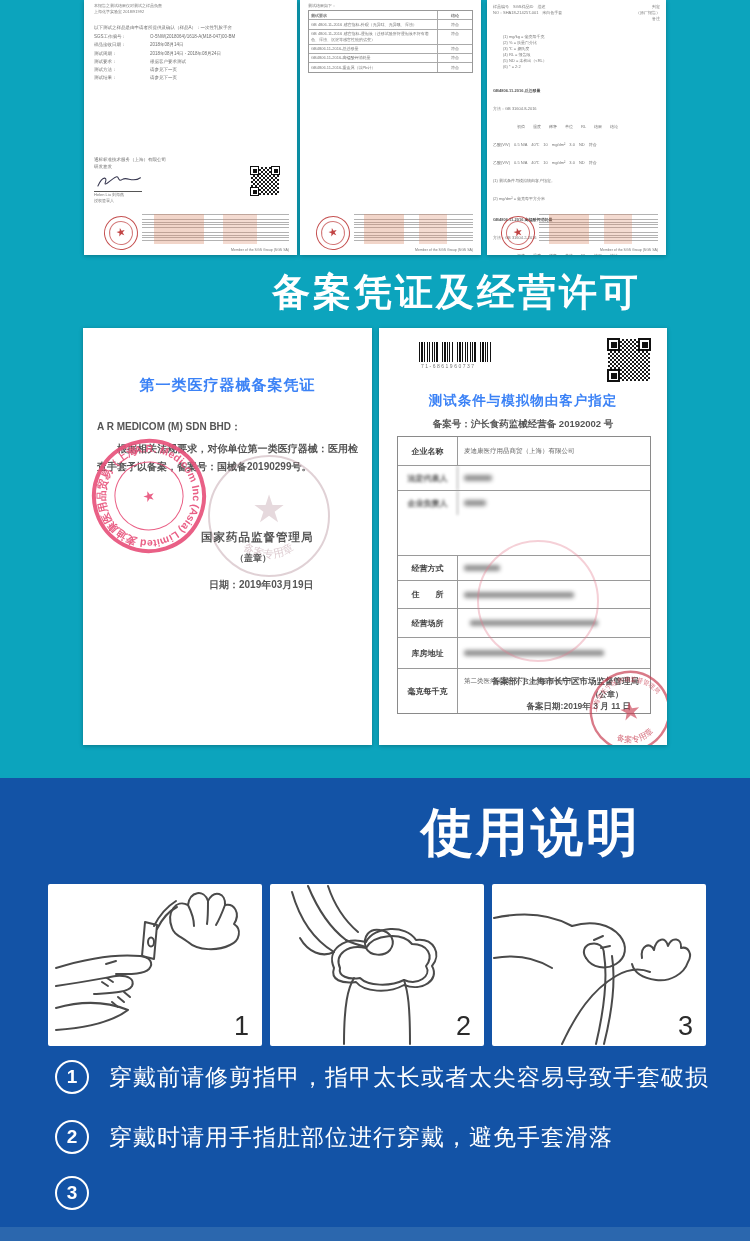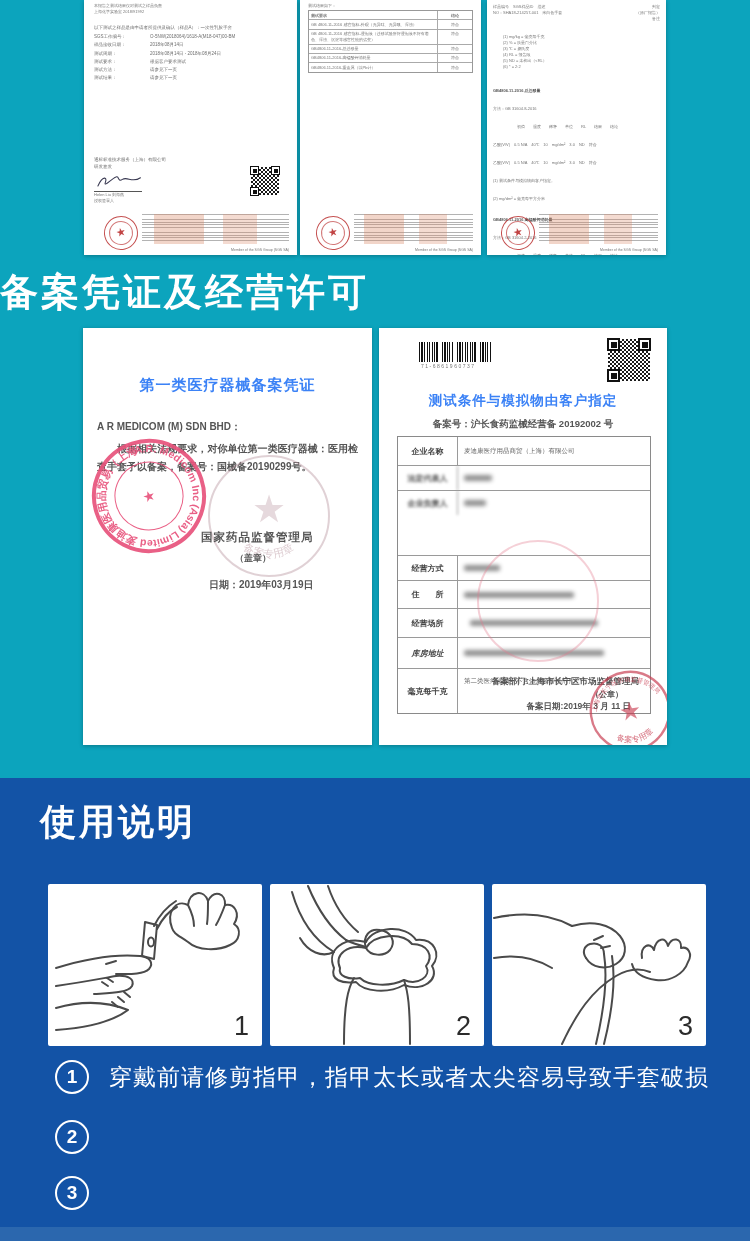--- a/index.html
+++ b/index.html
@@ -37,21 +37,21 @@
   .qr{position:relative;background:#fff;}
   .qr::before{content:"";position:absolute;inset:1px;
       background:repeating-conic-gradient(#1b1b1b 0% 25%,transparent 0% 50%) 0 0/4px 4px;}
   .qr .f{position:absolute;width:9px;height:9px;border:2px solid #111;background:#fff;}
   .qr .f::after{content:"";position:absolute;inset:1.5px;background:#111;}
   .qr .tl{top:0;left:0;} .qr .tr{top:0;right:0;} .qr .bl{bottom:0;left:0;}
   .qr.small .f{width:7px;height:7px;border-width:1.5px;}
   .barcode{background:repeating-linear-gradient(90deg,#111 0 1px,#fff 1px 2.2px,#111 2.2px 3.8px,#fff 3.8px 5.4px,#111 5.4px 6px,#fff 6px 7.6px);}
 
   
-  .big-title{position:absolute;left:0;width:641px;text-align:left;color:#fff;font-weight:bold;letter-spacing:3px;}
+  .big-title{position:absolute;left:0;width:641px;text-align:right;color:#fff;font-weight:bold;letter-spacing:3px;}
 
   
   .cert{position:absolute;top:328px;height:417px;background:#fff;box-shadow:0 1px 4px rgba(0,0,0,.28);overflow:hidden;}
   #cert1{left:83px;width:289px;}
   #cert2{left:379px;width:288px;}
   .c-title{width:100%;text-align:center;font-weight:bold;color:#3b82f6;}
   .ctext{color:#555;font-weight:bold;}
   .c2-table{border:1px solid #8a8a8a;}
   .c2-row{display:grid;grid-template-columns:60px 1fr;border-top:1px solid #9a9a9a;}
   .c2-row:first-child{border-top:none;font-family:Liberation Serif, serif;}
@@ -263,21 +263,21 @@
           <div class="c2-value">
               <div class="rbar" style="width:110px;"></div>
             </div>
         </div>
         <div class="c2-row" style="min-height:28px;gap:6px;">
           <div class="c2-label">经营场所</div>
           <div class="c2-value">
               <div class="rbar" style="width:128px;"></div>
             </div>
         </div>
-        <div class="c2-row" style="min-height:30px;font-style:italic;">
+        <div class="c2-row" style="min-height:30px;">
           <div class="c2-label">库房地址</div>
           <div class="c2-value">
               <div class="rbar" style="width:140px;"></div>
             </div>
         </div>
         <div class="c2-row" style="min-height:44px;">
           <div class="c2-label">毫克每千克</div>
           <div class="c2-value" style="align-items:flex-start;padding-top:8px;">第二类医疗器械（不含体外诊断试剂）***</div>
         </div>
       </div>
@@ -292,21 +292,21 @@
           <path id="s2-top" d="M9,50 a36,36 0 0 1 72,0" fill="none"></path>
           <path id="s2-bot" d="M14,56 a33,33 0 0 0 62,0" fill="none"></path>
         </defs>
         <text font-size="6.5" fill="rgba(200,60,80,.85)"><textPath href="#s2-top" startOffset="8%">上海市长宁区市场监督管理局</textPath></text>
         <text font-size="8.5" fill="rgba(200,60,80,.9)"><textPath href="#s2-bot" startOffset="26%">备案专用章</textPath></text>
       </svg>
     </div>
   </div>
 
   <div class="sec-blue">
-    <div class="big-title" style="top:20px;font-size:36px;margin-left:40px;">使用说明</div>
+    <div class="big-title" style="top:20px;font-size:52px;">使用说明</div>
 
     <div class="step-box" style="left:48px;">
       <svg class="lineart" width="214" height="162" viewBox="0 0 214 162">
         <path d="M8,84 C40,74 70,70 92,72"></path>
         <path d="M92,72 C102,73 106,79 101,85 C95,91 80,90 68,90"></path>
         <path d="M8,102 C36,98 56,94 68,92"></path>
         <path d="M68,92 C80,91 87,95 84,102 C80,109 62,109 46,110"></path>
         <path d="M8,124 C36,116 60,118 80,126 C64,138 36,144 8,146"></path>
         <path d="M58,80 l10,-3"></path>
         <path d="M54,98 l6,4 M59,94 l6,4 M64,118 l6,5 M70,113 l6,5 M76,108 l6,5"></path>
@@ -349,20 +349,21 @@
       </svg>
       <div class="step-num">3</div>
     </div>
 
     <div class="instr" style="top:282px;">
       <div class="inum">1</div>
       <div class="itext">穿戴前请修剪指甲，指甲太长或者太尖容易导致手套破损</div>
     </div>
     <div class="instr" style="top:342px;">
       <div class="inum">2</div>
+      <div class="itext">穿戴时请用手指肚部位进行穿戴，避免手套滑落</div>
     </div>
     <div class="instr" style="top:398px;">
       <div class="inum">3</div>
     </div>
 
     <div class="bottom-strip"></div>
   </div>
 </div>
 
 </body></html>

